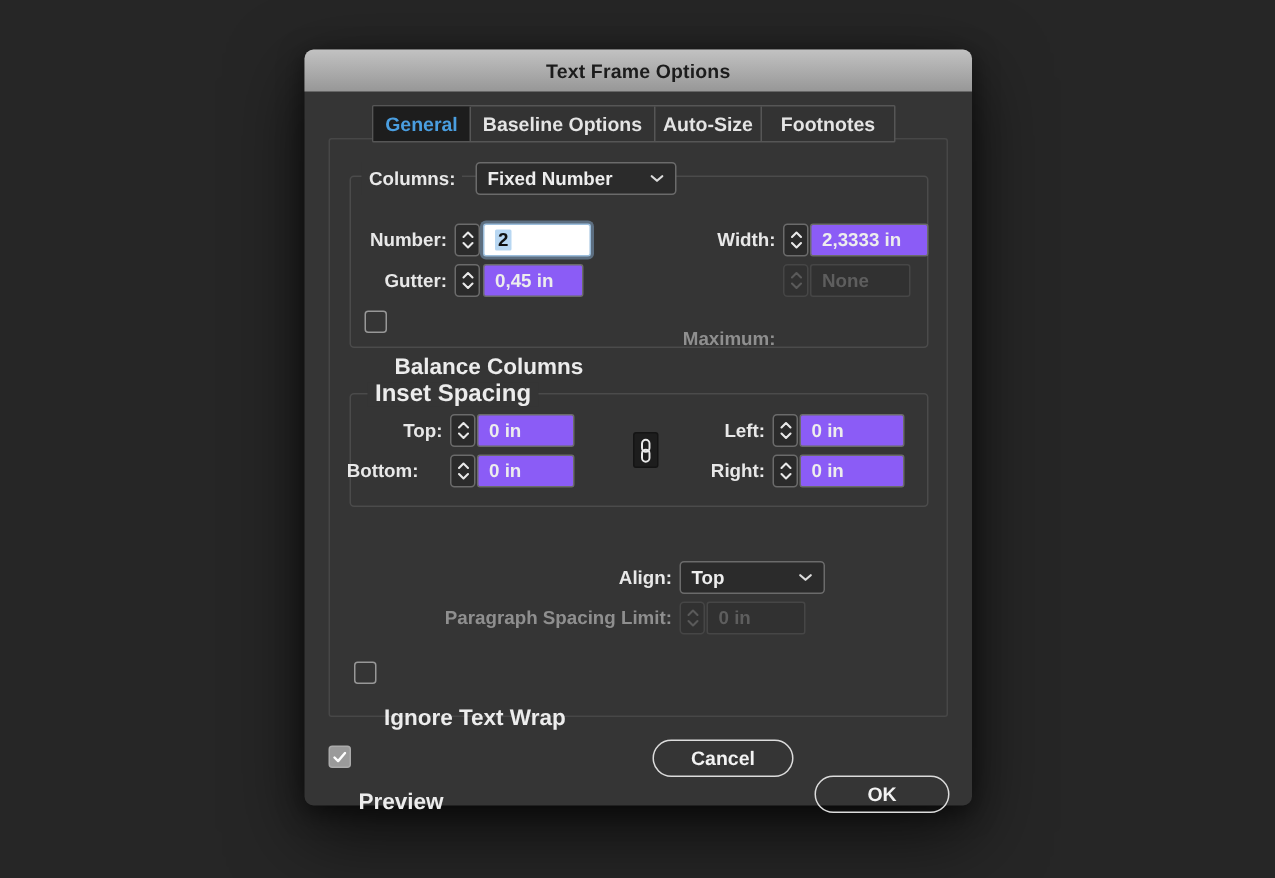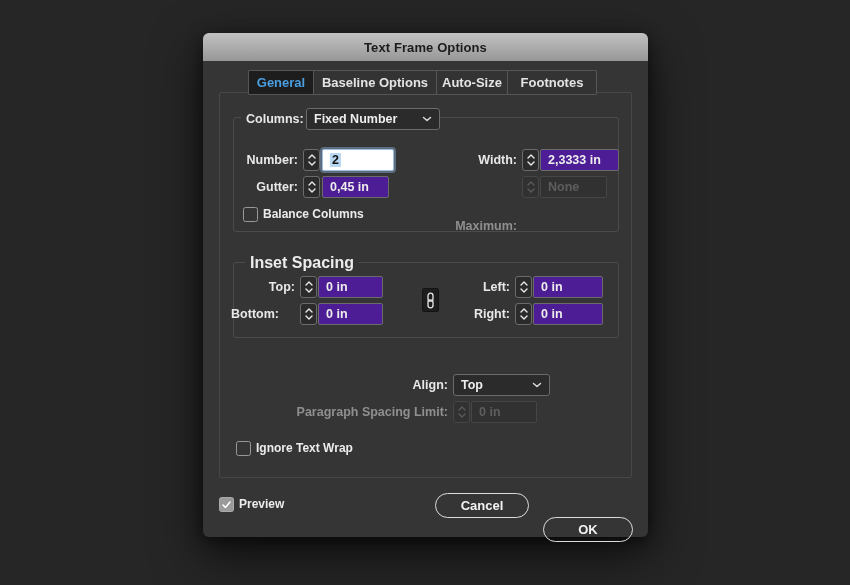--- a/index.html
+++ b/index.html
@@ -47,21 +47,21 @@
   }
   .lbl.dim{color:#8f8f8f;}
   .legend-lbl{background:#353535;padding:0 4px 0 5px;z-index:2;text-align:left;}
   .spin{
     position:absolute;width:15px;height:20px;border:1px solid #6b6b6b;border-radius:3px;
     background:#2b2b2b;display:flex;flex-direction:column;align-items:center;justify-content:center;gap:2px;
   }
   .spin svg{display:block;}
   .spin .chev{stroke:#e9e9e9;stroke-width:1.4;fill:none;stroke-linecap:round;stroke-linejoin:round;}
   .field{
-    position:absolute;height:20px;border:1px solid #6b6b6b;border-radius:2px;background:#4c1d95;
+    position:absolute;height:20px;border:1px solid #6b6b6b;border-radius:2px;background:#8b5cf6;
     color:#ededed;font-size:12.5px;font-weight:600;display:flex;align-items:center;
     padding-left:7px;box-sizing:content-box;white-space:nowrap;
   }
   .dropdown{
     position:absolute;height:20px;border:1px solid #6b6b6b;border-radius:3px;background:#2b2b2b;
     color:#ededed;font-size:12.5px;font-weight:600;display:flex;align-items:center;
     justify-content:space-between;padding:0 7px;cursor:default;z-index:3;
   }
   .dropdown .chev{stroke:#dcdcdc;stroke-width:1.5;fill:none;stroke-linecap:round;stroke-linejoin:round;}
   .field.focus{
@@ -71,21 +71,21 @@
   .field.focus .sel{background:#b8d7f2;padding:0 2px;border-radius:1px;}
   .disabled .spin,.spin.disabled{border-color:#464646;background:#313131;}
   .spin.disabled .chev{stroke:#5a5a5a;}
   .field.disabled{border-color:#464646;background:#313131;color:#5e5e5e;}
   .checkbox{
     position:absolute;width:13px;height:13px;border:1px solid #989898;border-radius:2.5px;
     background:transparent;display:flex;align-items:center;justify-content:center;
   }
   .checkbox.checked{background:#9a9a9a;border-color:#ababab;}
   .checkbox svg{display:block;}
-  .cklabel{position:absolute;font-size:12px;font-weight:700;color:#ececec;line-height:14px;white-space:nowrap;}
+  .cklabel{position:absolute;font-size:15px;font-weight:700;color:#ececec;line-height:14px;white-space:nowrap;margin-top:31px;}
   .linkbtn{
     position:absolute;left:219px;top:255px;width:15px;height:22px;background:#1d1d1d;
     border:1px solid #141414;border-radius:2px;display:flex;align-items:center;justify-content:center;
   }
   .btn{
     position:absolute;height:25px;border:1.5px solid #dcdcdc;border-radius:14px;background:transparent;
     color:#f2f2f2;font-size:13px;font-weight:700;display:flex;align-items:center;justify-content:center;
     font-family:inherit;cursor:default;
   }
 </style>
@@ -111,21 +111,21 @@
     <div class="tab" style="width:88px">
         <span>Footnotes</span>
       </div>
   </div>
 
   <div class="panel"></div>
 
   <div class="group" style="left:30px;top:84px;width:384px;height:113px;"></div>
 
   <div class="lbl legend-lbl" style="left:38px;top:75px;">Columns:</div>
-  <div class="dropdown" style="left:103px;top:75px;width:118px;">
+  <div class="dropdown" style="left:114px;top:75px;width:118px;">
     <span>Fixed Number</span>
     <svg width="10" height="6" viewBox="0 0 10 6">
         <path class="chev" d="M1.5 1.5 L5 4.5 L8.5 1.5"></path>
       </svg>
   </div>
 
   <div class="lbl" style="left:20px;top:116px;width:75px;">Number:</div>
   <div class="spin" style="left:100px;top:116px;">
     <svg width="8" height="5" viewBox="0 0 8 5">
         <path class="chev" d="M1 4 L4 1 L7 4"></path>

